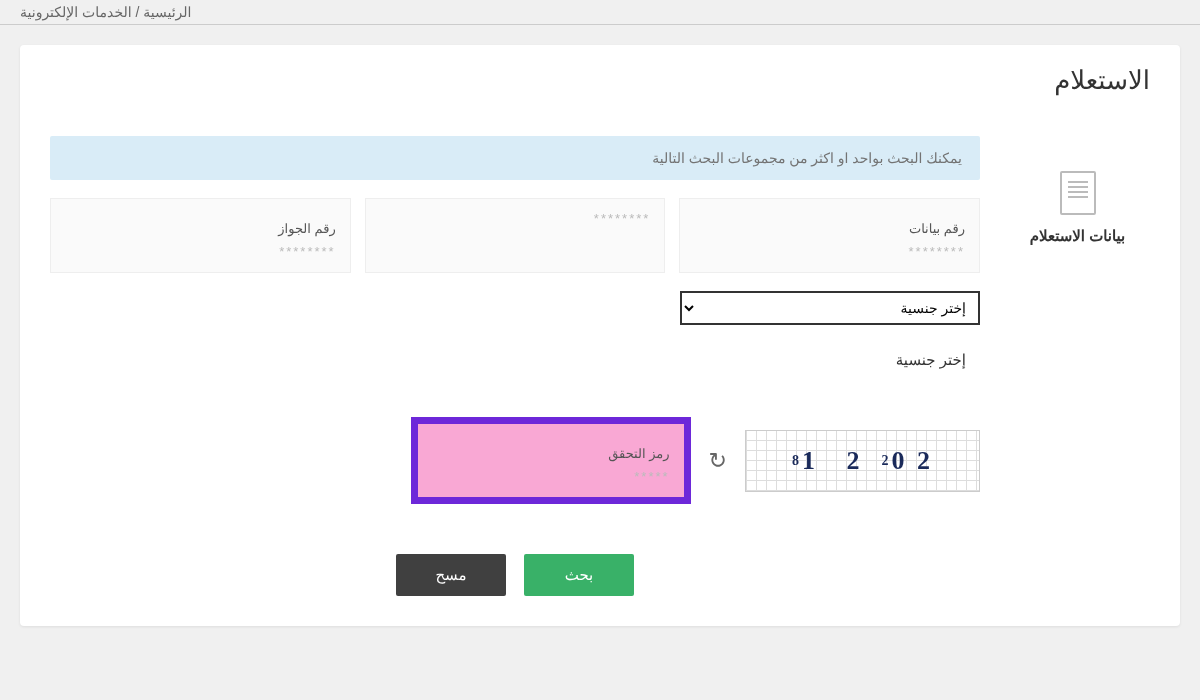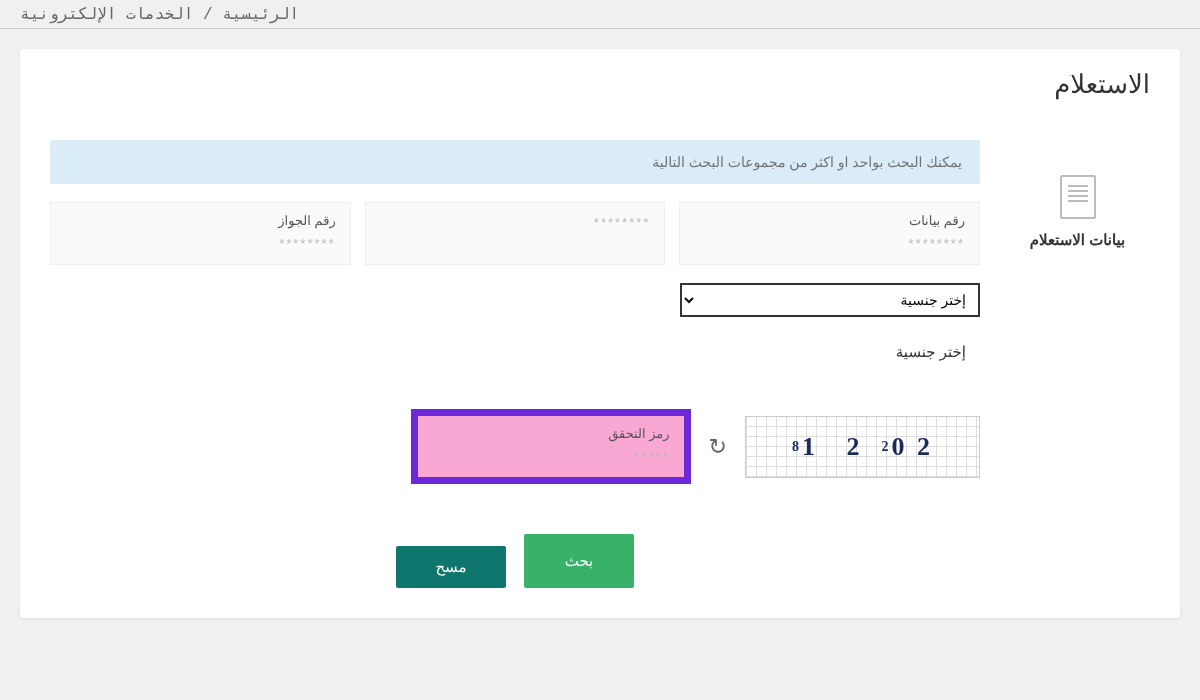--- a/index.html
+++ b/index.html
@@ -7,24 +7,23 @@
   font-family: Arial, Tahoma, sans-serif;
   background: #f0f0f0;
   width: 1200px;
   height: 700px;
   overflow: hidden;
 }
 .breadcrumb {
   text-align: left;
   padding: 4px 20px;
   color: #666;
-  font-size: 16px;
+  font-size: 14px;
   border-bottom: 1px solid #ccc;
   direction: ltr;
-  font-family: Liberation Mono, monospace;
 }
 .panel {
   background: #fff;
   margin: 20px;
   padding: 20px 30px 30px 30px;
   border-radius: 4px;
   box-shadow: 0 1px 3px rgba(0,0,0,0.08);
 }
 .page-title {
   font-size: 26px;
@@ -63,21 +62,21 @@
   margin-bottom: 18px;
   border-radius: 2px;
 }
 .fields-row { display: flex; gap: 14px; margin-bottom: 18px; }
 .field-box {
   flex: 1;
   background: #fafafa;
   border: 1px solid #eee;
   padding: 10px 14px 12px 14px;
 }
-.field-label { font-size: 13px; color: #555; margin-bottom: 6px; }
+.field-label { font-size: 13px; color: #555; margin-bottom: 6px; margin-top: 12px; }
 .field-input {
   width: 100%; border: none; background: transparent;
   font-size: 13px; color: #333; outline: none;
 }
 .field-input::placeholder { color: #bbb; letter-spacing: 2px; }
 .select-container { width: 300px; margin-bottom: 8px; }
 .nat-select {
   width: 100%; height: 34px;
   border: 2px solid #333;
   font-size: 14px; padding: 2px 8px;
@@ -111,21 +110,21 @@
   background: #f9a8d4; border: 7px solid #6d28d9;
   padding: 10px 14px 12px 27px;
 }
 .actions { display: flex; gap: 18px; justify-content: center; }
 .btn {
   min-width: 110px; padding: 12px 26px;
   border: none; color: #fff;
   font-size: 15px; cursor: pointer; border-radius: 2px;
 }
 .btn-green { background: #39b168; }
-.btn-red { background: #0f766e; margin-top: 12px; }
+.btn-red { background: #404040; }
 </style>
 </head>
 <body>
 
 <div class="breadcrumb">الرئيسية / الخدمات الإلكترونية</div>
 
 <div class="panel">
   <h1 class="page-title">الاستعلام</h1>
 
   <div class="content-row">

